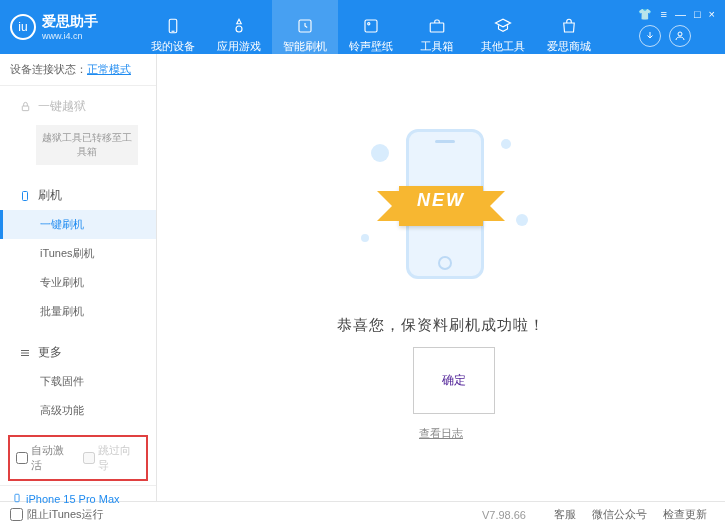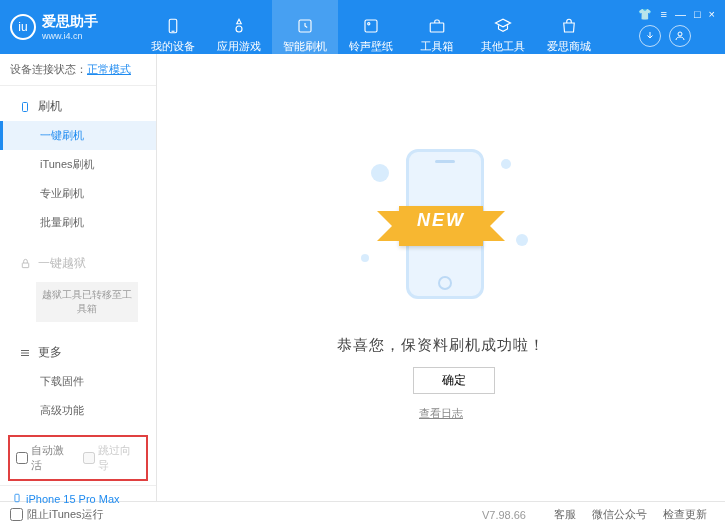--- a/index.html
+++ b/index.html
@@ -43,21 +43,21 @@
 .phone::before { content:''; position:absolute; top:8px; left:50%; transform:translateX(-50%); width:20px; height:3px; background:#bcd9f5; border-radius:2px; }
 .phone::after { content:''; position:absolute; bottom:6px; left:50%; transform:translateX(-50%); width:10px; height:10px; border:2px solid #bcd9f5; border-radius:50%; }
 .deco-circ { position:absolute; border-radius:50%; background:#d8ecfd; }
 .dc1{width:18px;height:18px;left:30px;top:30px;} .dc2{width:10px;height:10px;left:160px;top:25px;} .dc3{width:12px;height:12px;left:175px;top:100px;} .dc4{width:8px;height:8px;left:20px;top:120px;}
 .ribbon { position:absolute; left:0; top:72px; width:200px; height:40px; display:flex; justify-content:center; }
 .ribbon-mid { background:#f7b731; color:#fff; font-weight:bold; font-size:18px; letter-spacing:2px; padding:4px 18px; position:relative; font-style:italic; box-shadow:0 2px 4px rgba(0,0,0,0.15); }
 .ribbon-mid::before,.ribbon-mid::after{content:'';position:absolute;top:5px;width:0;height:0;border:15px solid #f7b731;}
 .ribbon-mid::before{left:-22px;border-left-color:transparent;}
 .ribbon-mid::after{right:-22px;border-right-color:transparent;}
 .success-text { font-size: 15px; color: #444; letter-spacing: 1px; }
-.ok-btn { padding: 4px 28px; border: 1px solid #ccc; background: #fff; cursor: pointer; font-size: 12px; color:#000000;margin-left:26px; }
+.ok-btn { padding: 24px 28px; border: 1px solid #ccc; background: #fff; cursor: pointer; font-size: 12px; color:#4c1d95;margin-left:26px; }
 .log-link { font-size: 11px; color: #888; text-decoration: underline; cursor: pointer; }
 
 .footer { height: 26px; border-top: 1px solid #e5e5e5; display: flex; align-items: center; padding: 0 10px; font-size: 11px; color: #666; }
 .footer .fcb { display:flex; align-items:center; gap:4px; }
 .footer .fspacer { flex:1; }
 .footer .flink { margin: 0 8px; cursor:pointer; }
 .footer .ver { margin-right: 20px; color:#999; }
 </style>
 </head>
 <body>
@@ -160,44 +160,44 @@
     </div>
   </div>
 </div>
 
 <div class="main">
   <div class="sidebar">
     <div class="conn-status">
       <span>设备连接状态：</span><span class="mode">正常模式</span>
     </div>
     <div class="side-group">
-      <div class="side-head">
-          <span class="ico">
-            <svg width="12" height="12" viewBox="0 0 24 24" stroke="#1f8bf0" fill="none" stroke-width="2">
-              <rect x="7" y="3" width="10" height="18" rx="2"></rect>
-            </svg>
-          </span>
-          <span>刷机</span>
-        </div>
-      <div class="side-item active">一键刷机</div>
-      <div class="side-item">iTunes刷机</div>
-      <div class="side-item">专业刷机</div>
-      <div class="side-item">批量刷机</div>
-    </div>
-    <div class="side-group">
       <div class="side-head locked">
           <span class="ico">
             <svg width="11" height="11" viewBox="0 0 24 24" stroke="#bbb" fill="none" stroke-width="2">
               <rect x="5" y="11" width="14" height="10" rx="1"></rect>
               <path d="M8 11V7a4 4 0 018 0v4"></path>
             </svg>
           </span>
           <span>一键越狱</span>
         </div>
       <div class="side-note">越狱工具已转移至工具箱</div>
+    </div>
+    <div class="side-group">
+      <div class="side-head">
+          <span class="ico">
+            <svg width="12" height="12" viewBox="0 0 24 24" stroke="#1f8bf0" fill="none" stroke-width="2">
+              <rect x="7" y="3" width="10" height="18" rx="2"></rect>
+            </svg>
+          </span>
+          <span>刷机</span>
+        </div>
+      <div class="side-item active">一键刷机</div>
+      <div class="side-item">iTunes刷机</div>
+      <div class="side-item">专业刷机</div>
+      <div class="side-item">批量刷机</div>
     </div>
     <div class="side-group">
       <div class="side-head">
           <span class="ico">
             <svg width="12" height="12" viewBox="0 0 24 24" stroke="#666" fill="none" stroke-width="2">
               <line x1="4" y1="7" x2="20" y2="7"></line>
               <line x1="4" y1="12" x2="20" y2="12"></line>
               <line x1="4" y1="17" x2="20" y2="17"></line>
             </svg>
           </span>

